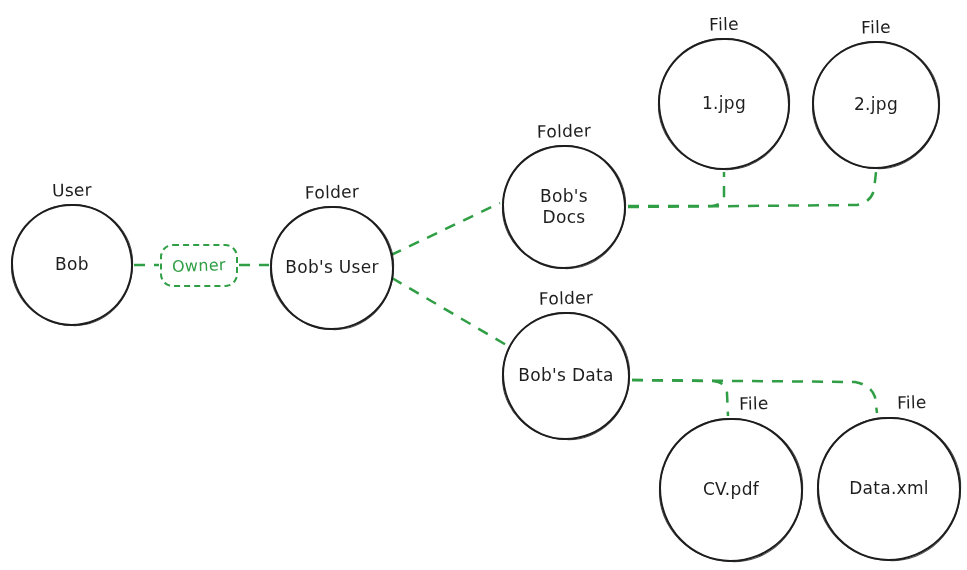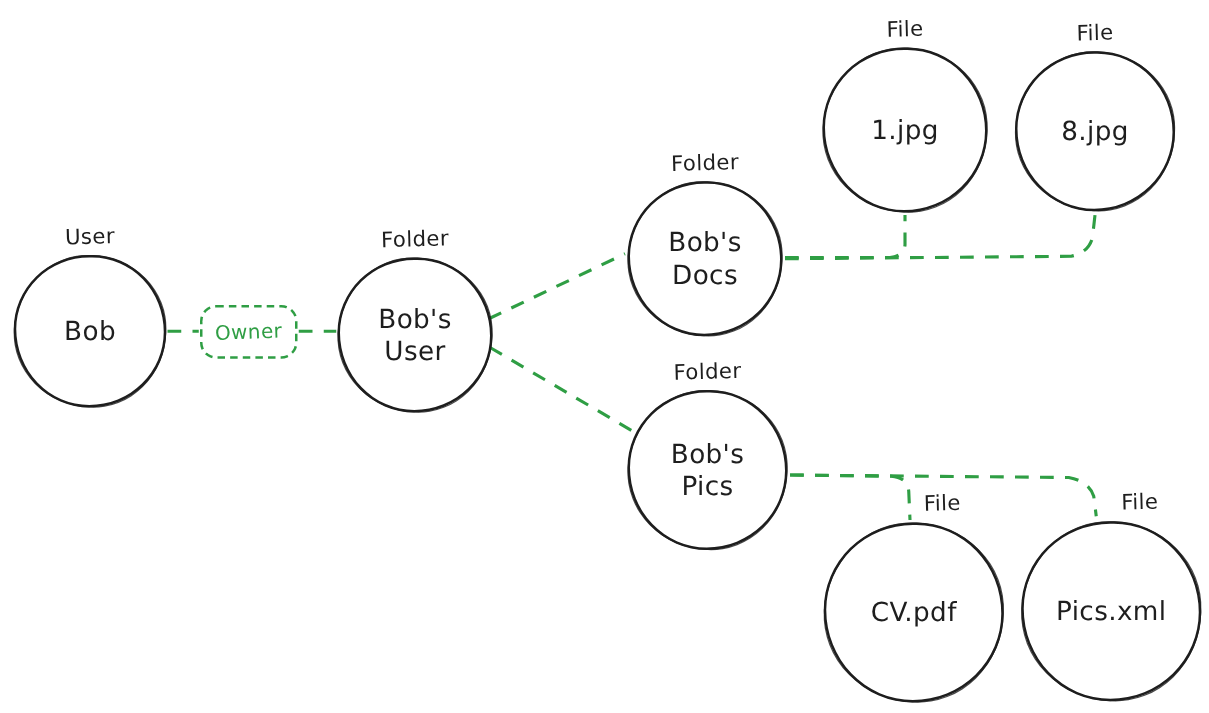--- a/index.html
+++ b/index.html
@@ -42,21 +42,21 @@
   .circle::before {
     content: "";
     position: absolute;
     inset: -2px;
     border: 1.5px solid rgba(30,30,30,0.8);
     border-radius: 49% 51% 48% 52% / 52% 48% 51% 49%;
     transform: rotate(2.5deg);
     pointer-events: none;
   }
   .node-label {
-    font-size: 21px;
+    font-size: 17px;
     line-height: 1.25;
     text-align: center;
     letter-spacing: 0.3px;
   }
   .node-type {
     position: absolute;
     bottom: calc(100% + 4px);
     left: 0;
     right: 0;
     text-align: center;
@@ -132,49 +132,49 @@
   <div class="node n-pics">
     <div class="node-type">Folder</div>
     <div class="circle">
       <span class="node-label">Bob's Docs</span>
     </div>
   </div>
 
   <div class="node n-docs">
     <div class="node-type">Folder</div>
     <div class="circle">
-      <span class="node-label">Bob's Pics</span>
+      <span class="node-label">Bob's Data</span>
     </div>
   </div>
 
   <div class="node n-1jpg">
     <div class="node-type">File</div>
     <div class="circle">
       <span class="node-label">1.jpg</span>
     </div>
   </div>
 
   <div class="node n-2jpg">
     <div class="node-type">File</div>
     <div class="circle">
-      <span class="node-label">8.jpg</span>
+      <span class="node-label">2.jpg</span>
     </div>
   </div>
 
   <div class="node n-cvpdf">
     <div class="node-type">File</div>
     <div class="circle">
       <span class="node-label">CV.pdf</span>
     </div>
   </div>
 
   <div class="node n-dataxml">
     <div class="node-type">File</div>
     <div class="circle">
-      <span class="node-label">Pics.xml</span>
+      <span class="node-label">Data.xml</span>
     </div>
   </div>
 
   <div class="owner-badge">
     <span>Owner</span>
   </div>
 
 </div>
 
 </body></html>

